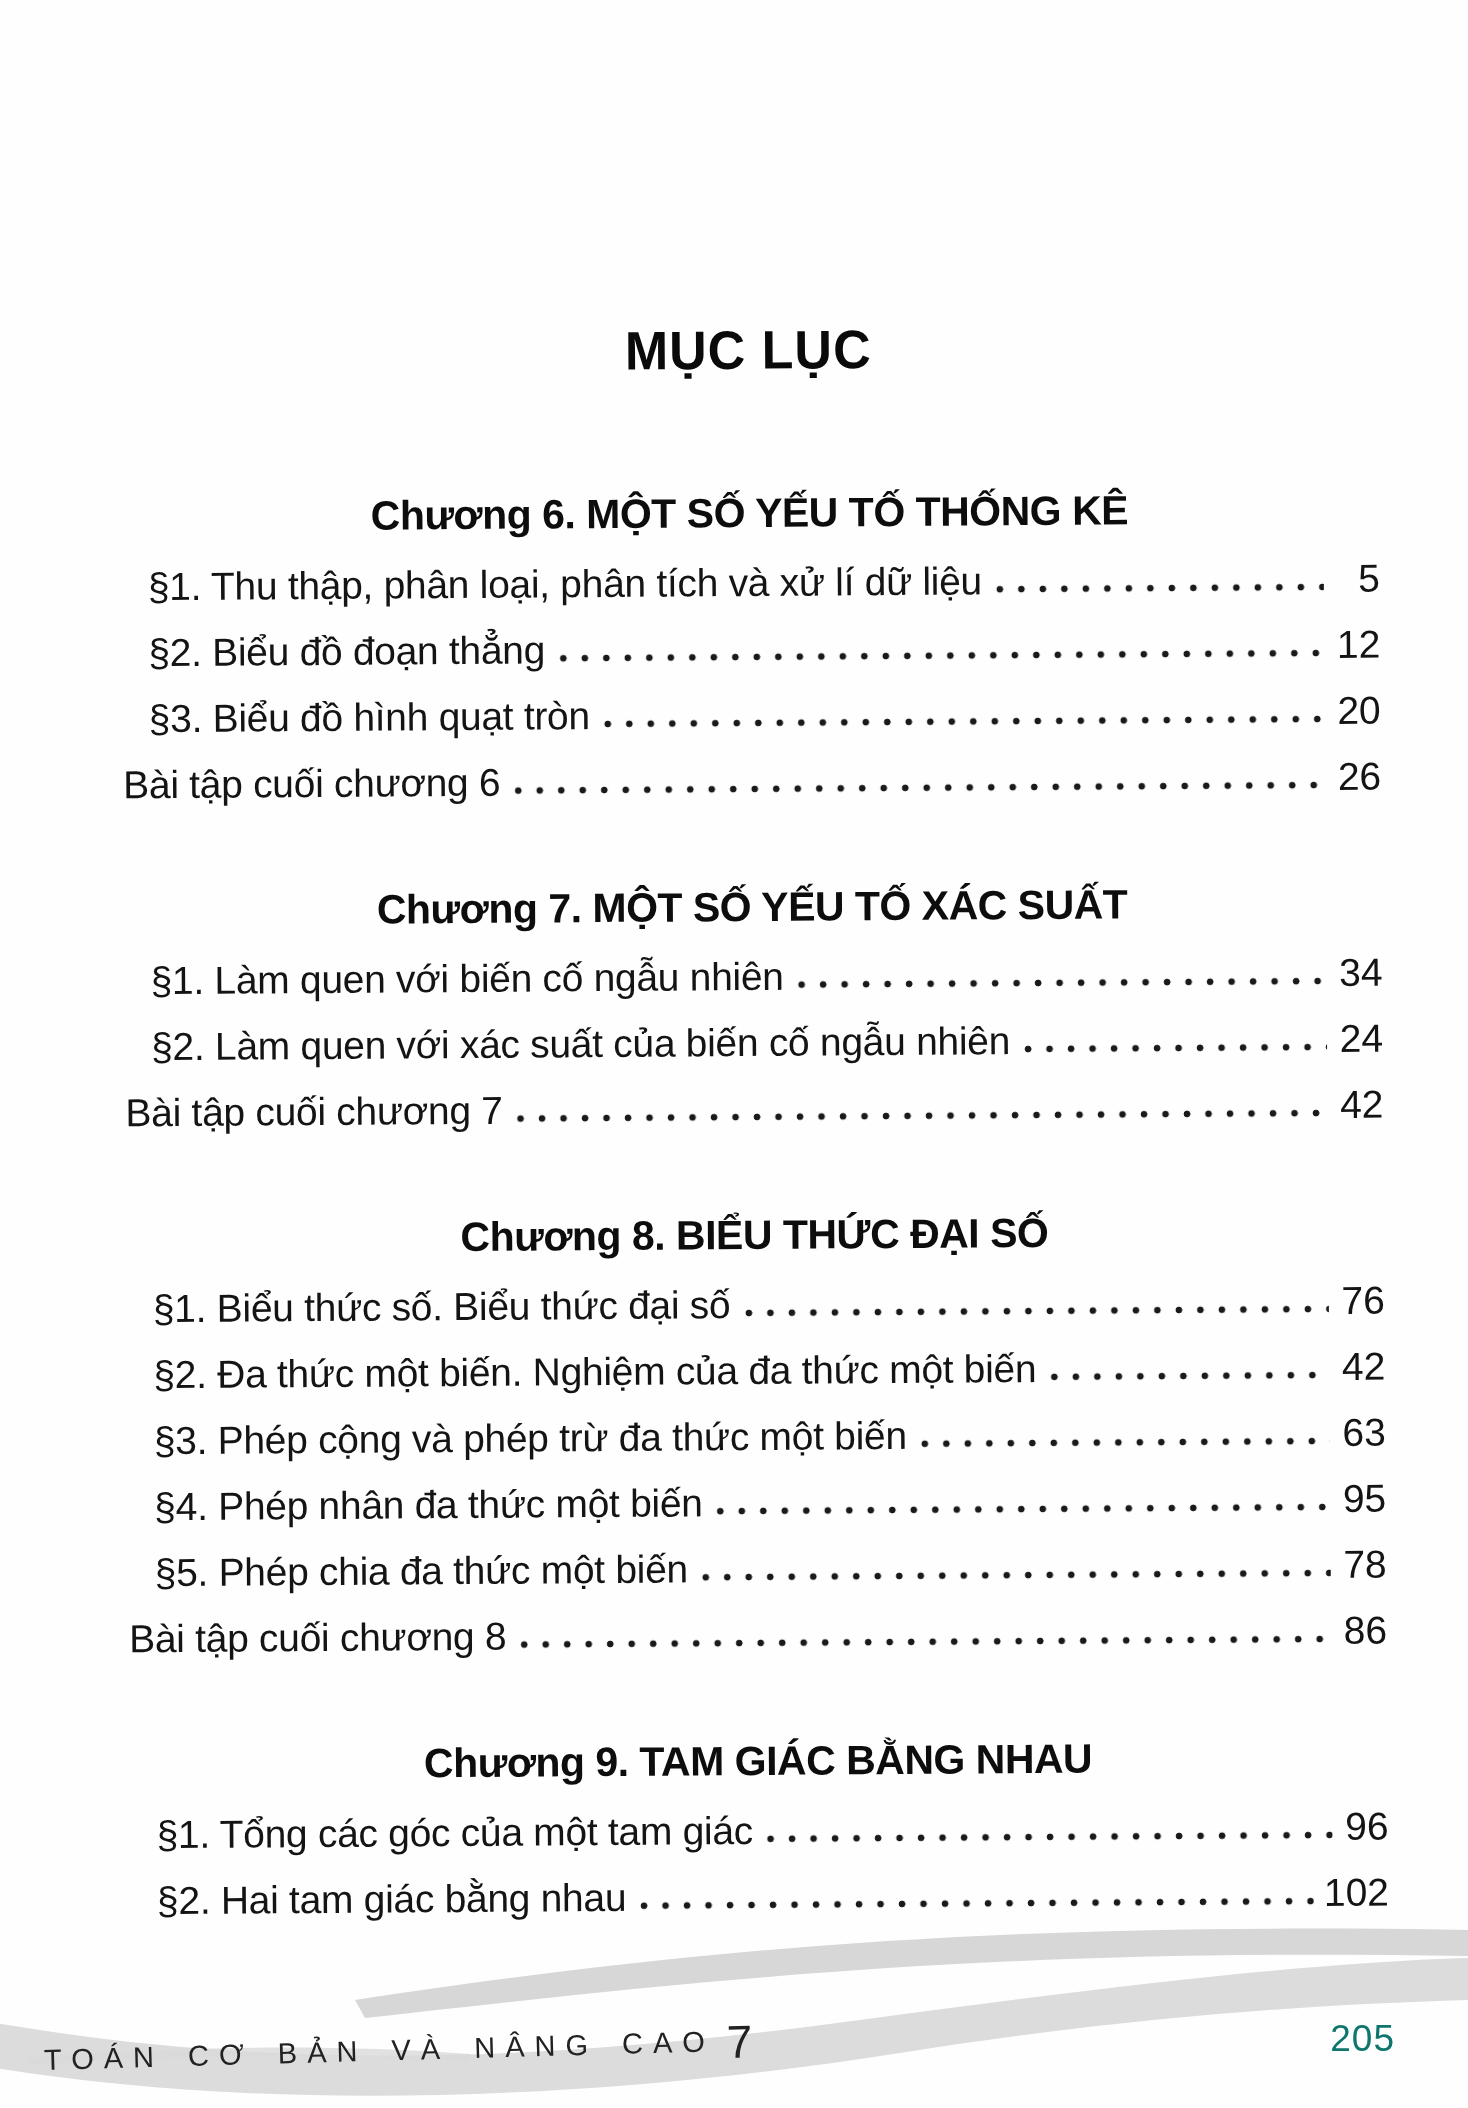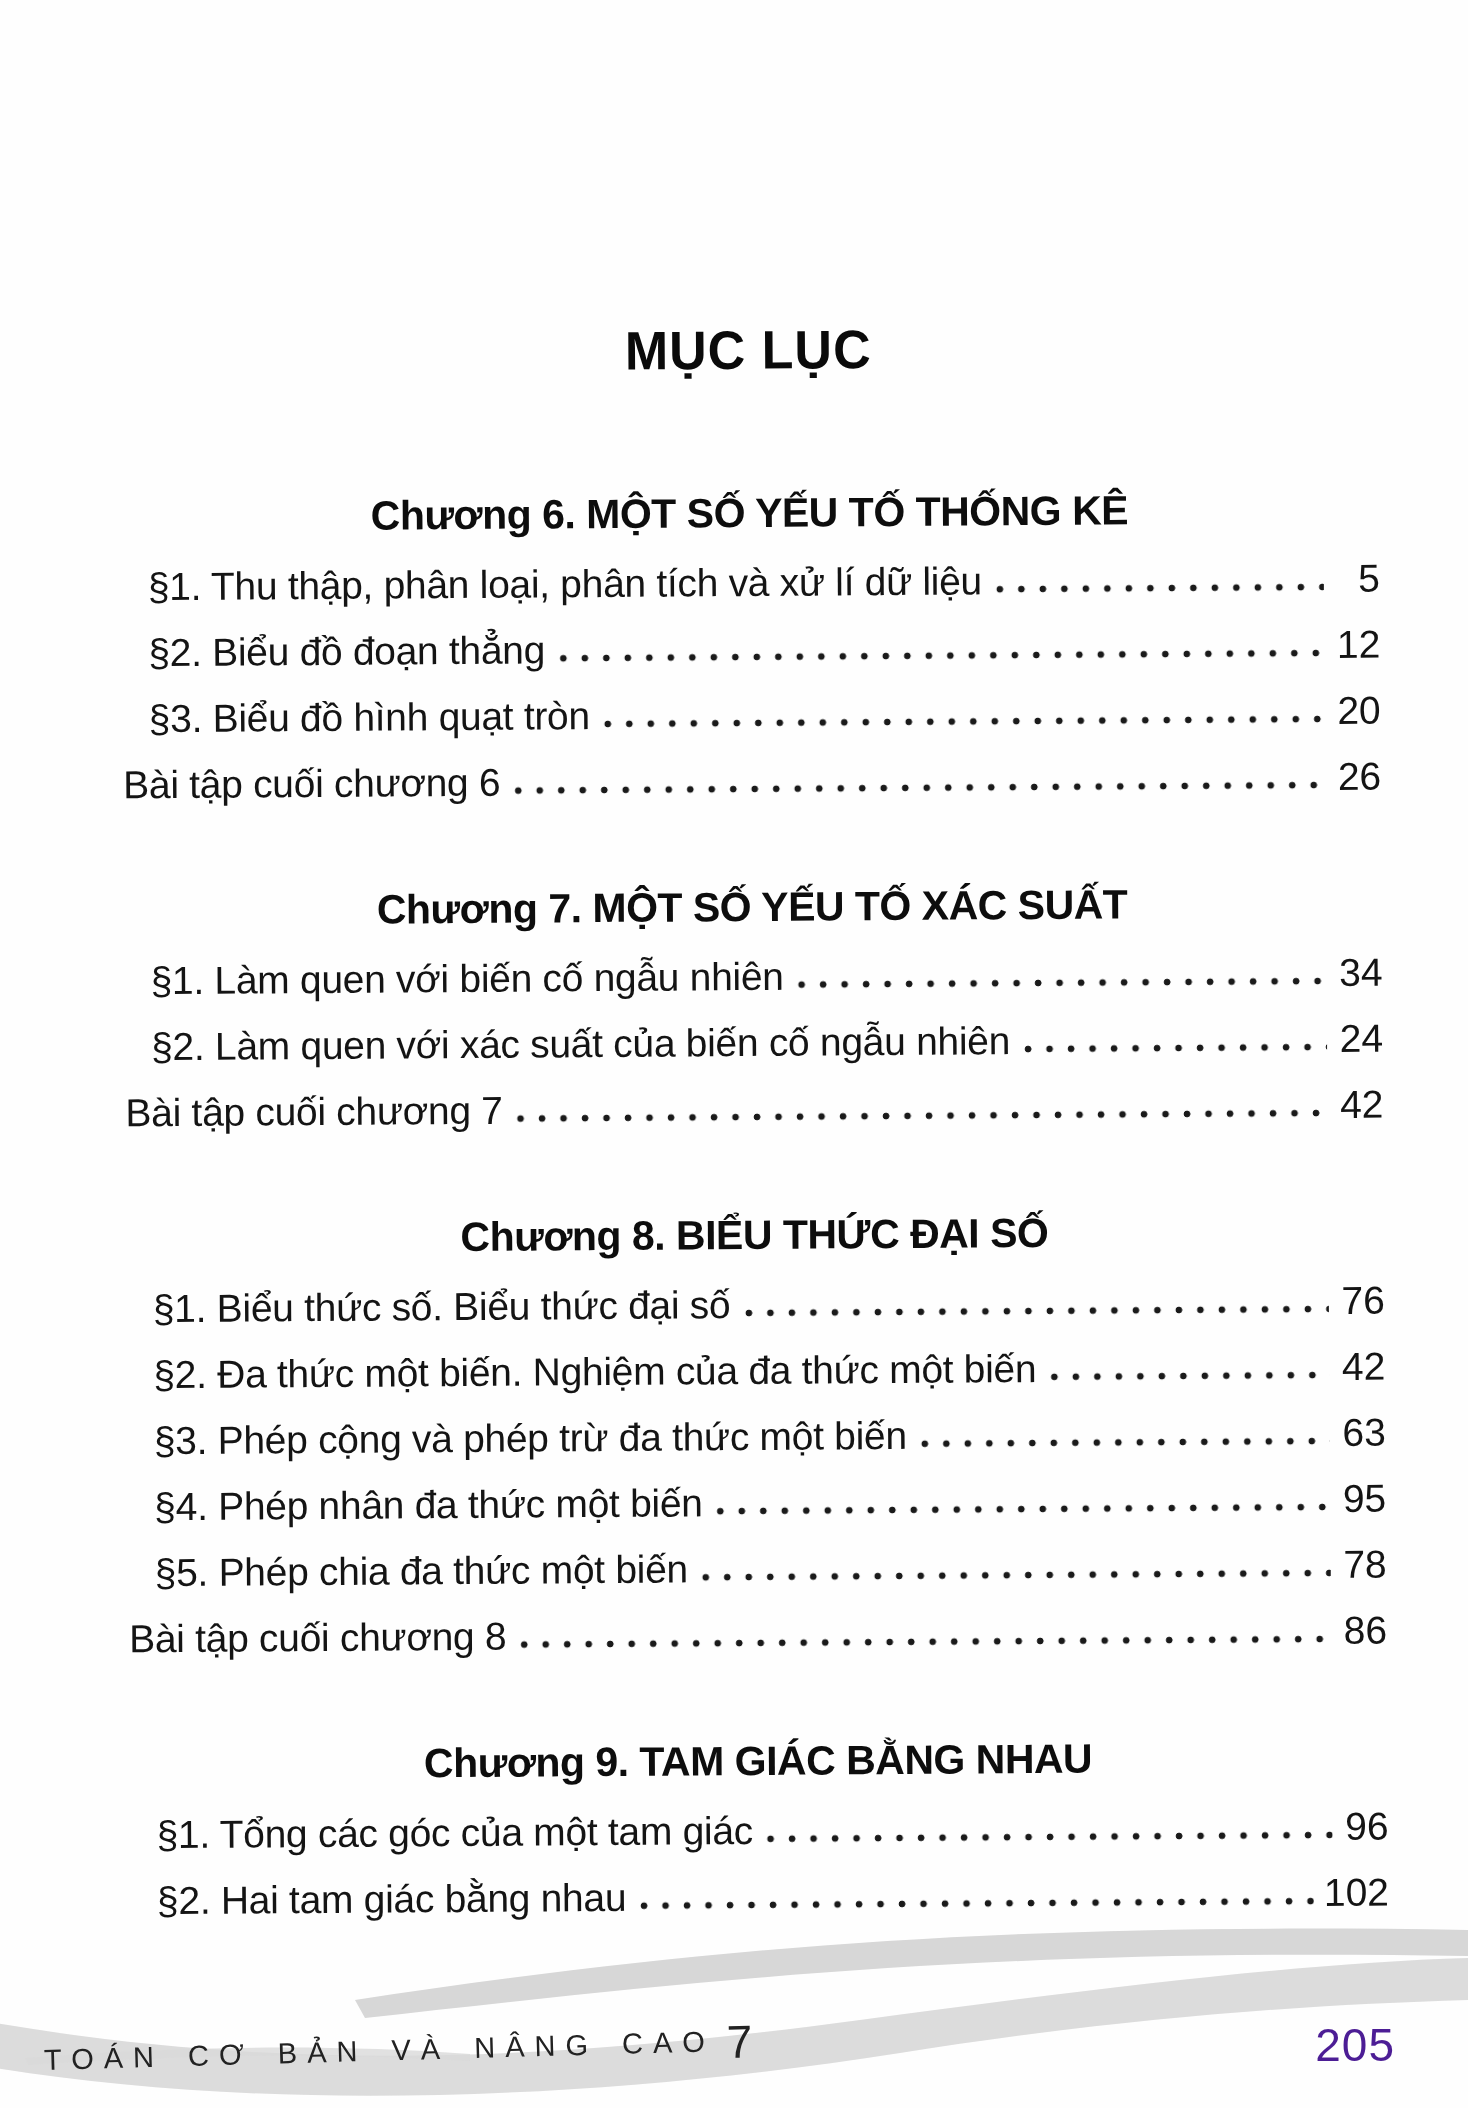--- a/index.html
+++ b/index.html
@@ -85,22 +85,22 @@
   }
   .footer-series .grade{
     font-size:46px;
     letter-spacing:0;
     margin-left:12px;
     vertical-align:-7px;
   }
   .page-number{
     position:absolute;
     right:73px;top:2018px;
-    font-size:46px;
-    color:#4c1d95;
+    font-size:37px;
+    color:#0f766e;
     letter-spacing:1px;
   }
 </style>
 </head>
 <body>
 
 <div class="sheet">
 
   <div class="toc">
     <h1 class="page-title">MỤC LỤC</h1>

